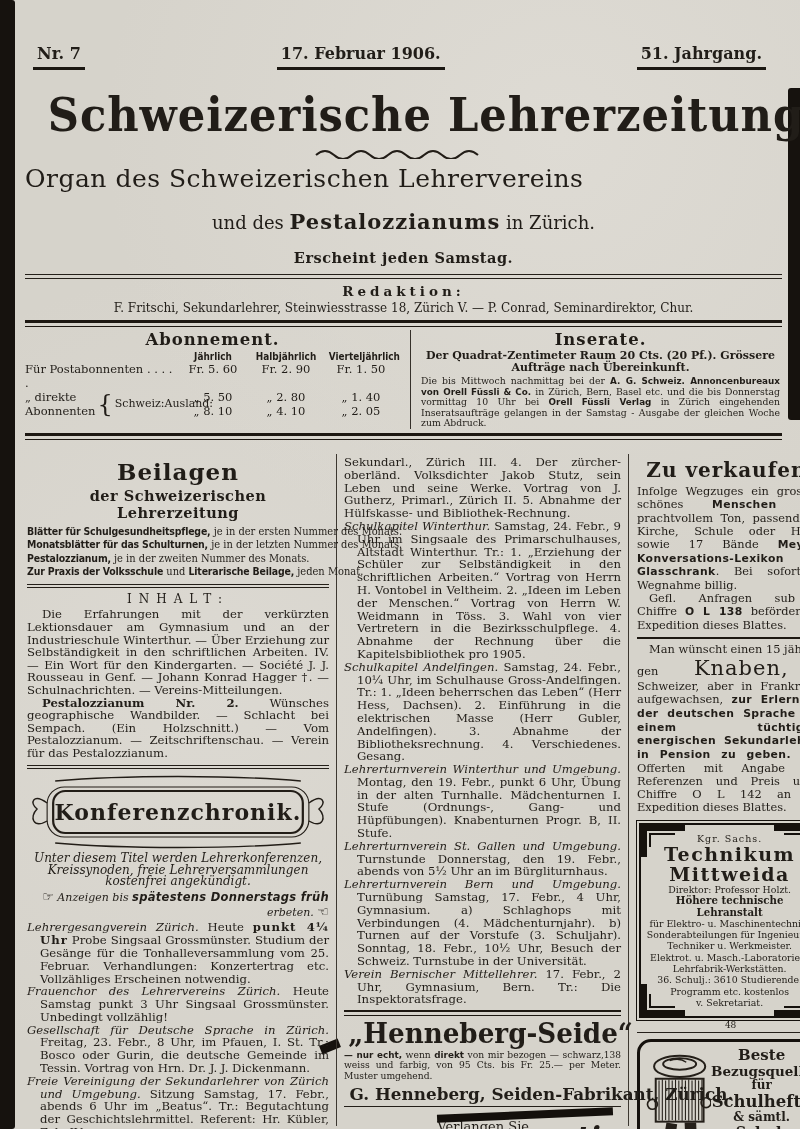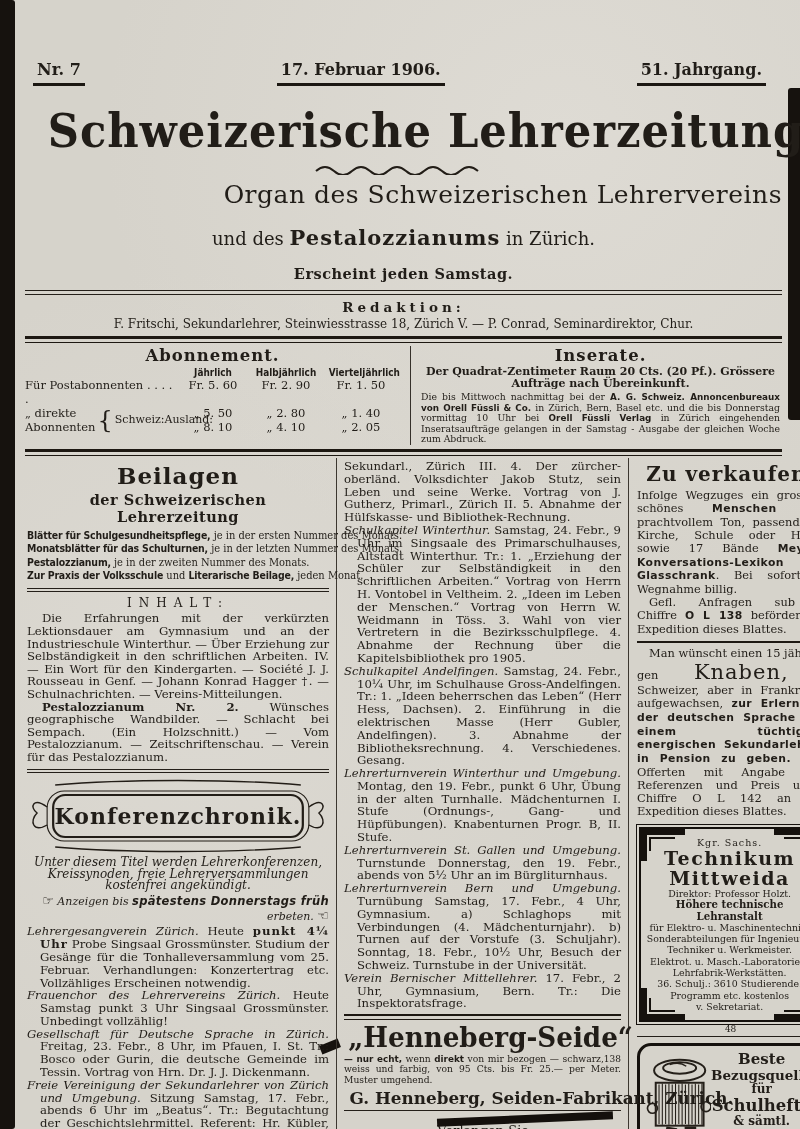--- a/index.html
+++ b/index.html
@@ -4,29 +4,29 @@
 <style>
   html,body{margin:0;padding:0;background:#9b978f;}
   .page{position:relative;width:800px;height:1129px;background:
     radial-gradient(circle at 70% 12%, #dedbd4 0%, rgba(222,219,212,0) 40%),
     radial-gradient(circle at 25% 60%, #dcd9d2 0%, rgba(220,217,210,0) 45%),
     #d6d3cb;
     overflow:hidden;font-family:"DejaVu Serif","Liberation Serif",serif;color:#211d18;}
   .scan-left{position:absolute;left:0;top:0;width:15px;height:1129px;background:#16120e;border-radius:0 3px 3px 0;}
   .scan-right{position:absolute;right:0;top:88px;width:12px;height:332px;background:#16120e;border-radius:3px 0 0 3px;}
   .blotch{position:absolute;left:320px;top:1042px;width:20px;height:9px;background:#16120e;transform:rotate(-22deg);}
-  .content{position:absolute;left:15px;top:0;width:775px;padding:16px 8px 0 10px;box-sizing:border-box;}
+  .content{position:absolute;left:15px;top:0;width:775px;padding:0 8px 0 10px;box-sizing:border-box;}
 
   
   .topline{display:flex;justify-content:space-between;align-items:baseline;padding:44px 16px 0 8px;}
   .ti{font-size:16px;font-weight:bold;border-bottom:3px solid #1b1712;padding:0 4px 4px;}
   .masthead{margin:18px 0 2px;text-align:center;font-size:46px;font-weight:bold;letter-spacing:1px;
     transform:scaleX(0.94);transform-origin:center;white-space:nowrap;}
   .squig{text-align:center;height:10px;margin-bottom:4px;}
-  .organ{text-align:right;font-size:25px;margin-top:10px;letter-spacing:0.5px;}
+  .organ{text-align:left;font-size:25px;margin-top:10px;letter-spacing:0.5px;}
   .pesta{text-align:center;font-size:18px;margin-top:16px;}
   .pesta .pn{font-size:21px;letter-spacing:1px;}
   .freq{text-align:center;font-size:14.5px;font-weight:bold;margin-top:15px;letter-spacing:0.5px;}
   .rule-dbl{border-top:1.5px solid #241f19;border-bottom:1.5px solid #241f19;height:3px;margin-top:8px;}
   .red-label{text-align:center;font-weight:bold;font-size:13.5px;letter-spacing:4px;margin-top:4px;}
   .red-line{text-align:center;font-size:12px;margin-top:2px;padding-bottom:5px;}
   .rule-heavy{border-top:3px solid #1d1812;border-bottom:1.5px solid #1d1812;height:3px;}
 
   
   .abo-ins{display:flex;padding:3px 0 4px;}
@@ -40,21 +40,21 @@
   .ag-v{text-align:center;font-size:11.5px;}
   .r2wrap{display:flex;align-items:center;grid-row:span 2;}
   .r2lab{font-size:11.5px;}
   .brace{font-size:24px;font-weight:normal;margin:0 2px;line-height:22px;}
   .subs{display:flex;flex-direction:row;font-size:11px;line-height:12px;}
   .ins-rate{font-size:11px;text-align:center;font-weight:bold;margin-top:1px;line-height:12px;}
   .ins-detail{margin:2px 0 0;font-size:9.3px;line-height:10.6px;text-align:justify;}
   .ins-detail b{font-family:"DejaVu Sans",sans-serif;font-size:8.8px;}
 
   
-  .cols{display:flex;height:672px;margin-top:2px;}
+  .cols{display:flex;height:672px;margin-top:14px;}
   .col{box-sizing:border-box;}
   .cl{width:312px;padding:2px 7px 0 2px;border-right:1.5px solid #3c3730;}
   .cm{width:292px;padding:2px 7px 0 7px;border-right:1.5px solid #3c3730;}
   .cr{flex:1;padding:2px 2px 0 8px;}
 
   .bl-title{text-align:center;font-size:23px;font-weight:bold;letter-spacing:1px;margin-top:2px;}
   .bl-sub{text-align:center;font-size:14.5px;font-weight:bold;letter-spacing:0.5px;margin:2px 0 4px;}
   .bl-line{font-size:11px;white-space:nowrap;transform:scaleX(0.9);transform-origin:left;line-height:13.5px;}
   .fb{font-family:"DejaVu Sans",sans-serif;font-weight:bold;font-size:0.95em;letter-spacing:-0.2px;}
   .rule-d2{border-top:1.2px solid #241f19;border-bottom:1.2px solid #241f19;height:2.5px;margin:5px 0 4px;}

